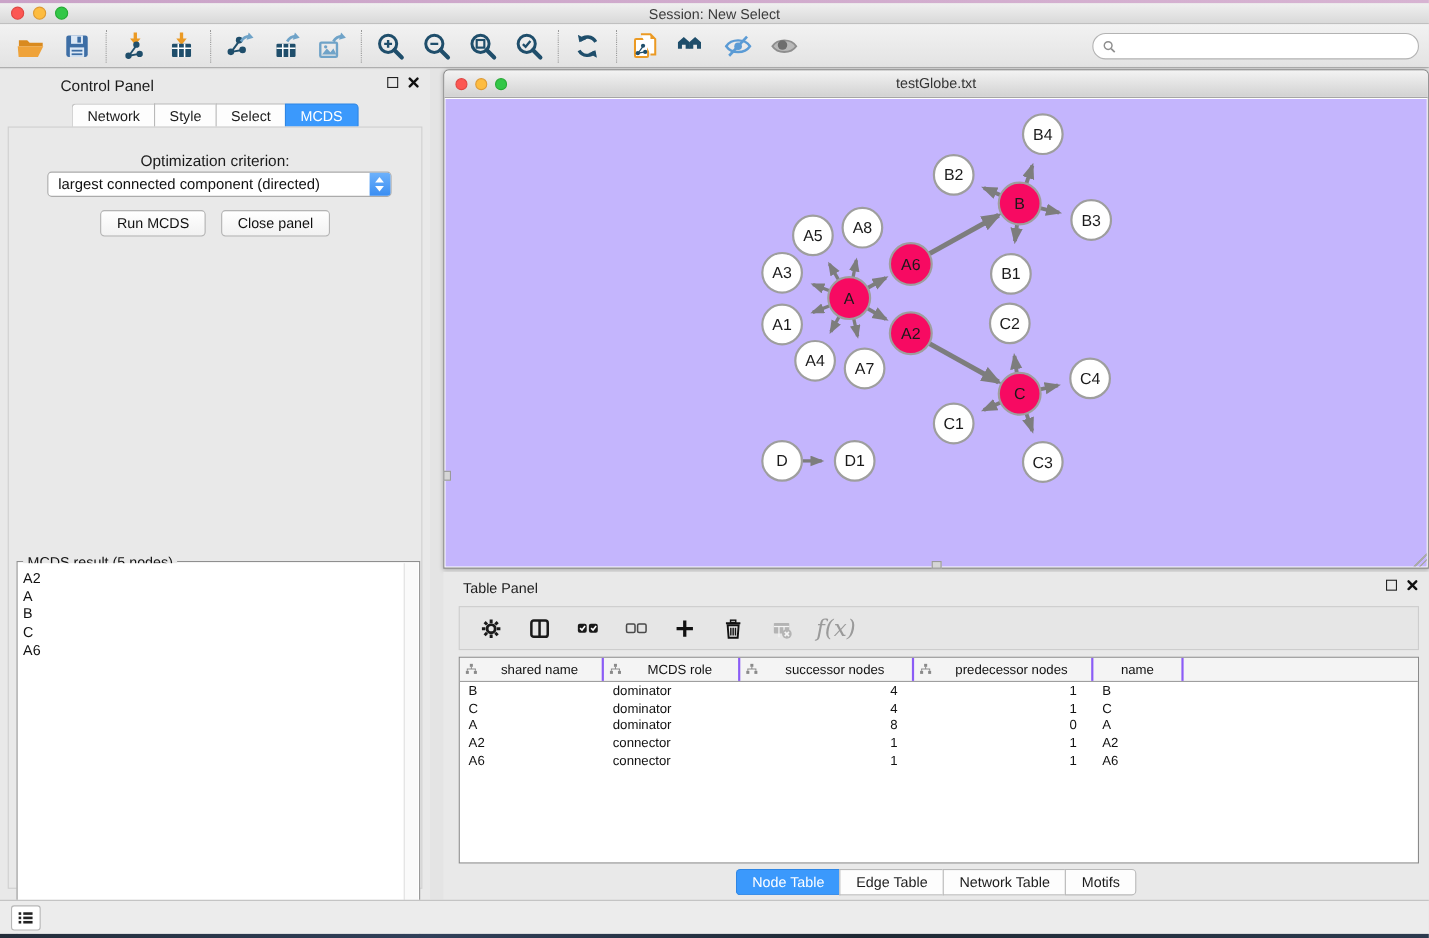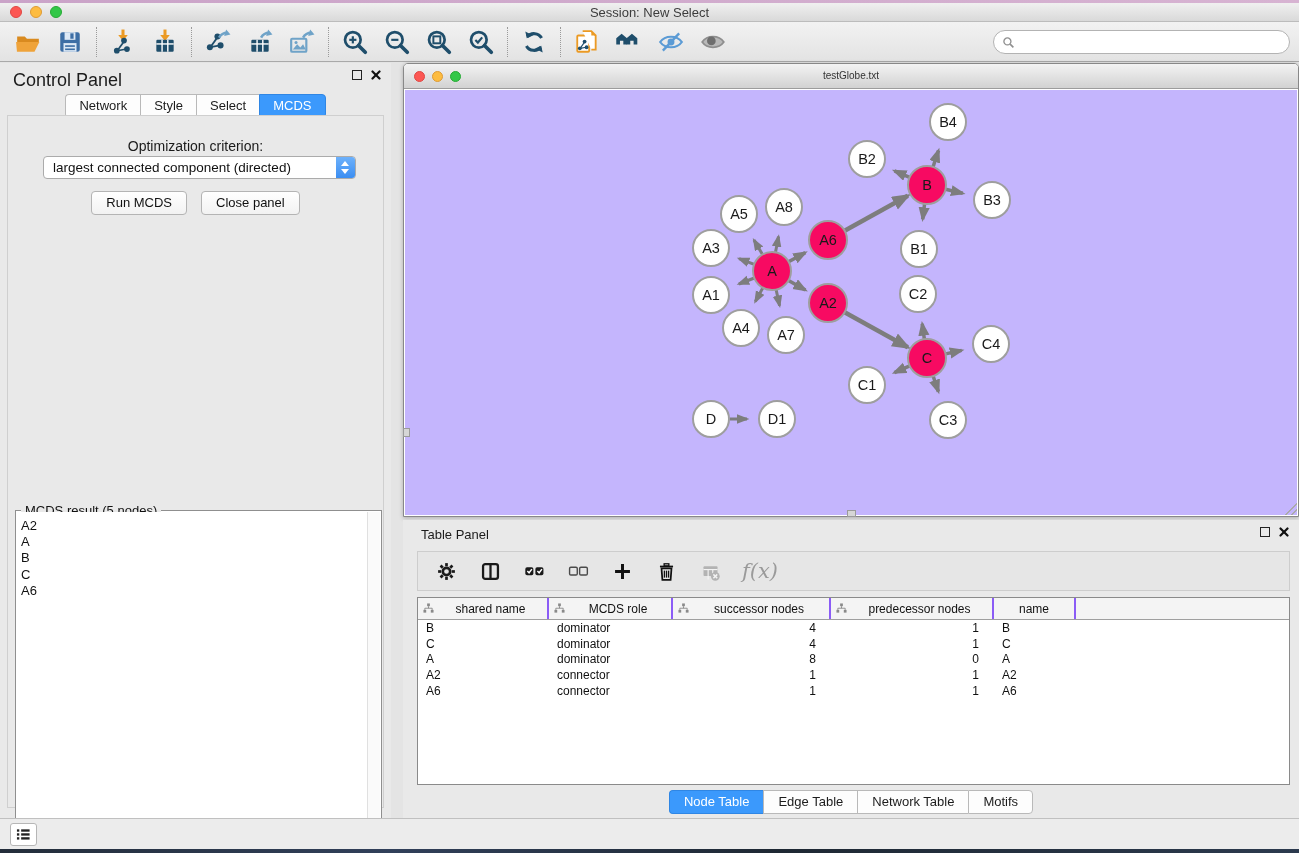--- a/index.html
+++ b/index.html
@@ -27,21 +27,21 @@
   .tb-icon { width:28px; height:28px; display:flex; align-items:center; justify-content:center; cursor:pointer; }
   .tb-icon svg { width:26px; height:26px; }
   .search-wrap { position:absolute; right:9px; top:30px; width:297px; height:24px;
     background:#fff; border:1px solid #b3b3b3; border-radius:12px; display:flex; align-items:center; padding:0 8px; }
   .search-wrap svg { width:13px; height:13px; margin-right:5px; flex:none; }
   .search-wrap input { border:none; outline:none; flex:1; font-size:13px; background:transparent; }
 
   
   .control-panel { position:absolute; left:0; top:63px; width:391px; height:755px; background:#e9e9e9; }
   .panel-head { position:relative; height:26px; }
-  .panel-head .panel-title { font-size:18px; color:#1c1c1c; padding:7px 0 0 13px; }
+  .panel-head .panel-title { font-size:14px; color:#1c1c1c; padding:7px 0 0 13px;margin-left:42px; }
   .panel-btns { position:absolute; right:10px; top:7px; display:flex; gap:9px; align-items:center; }
   .float-btn { width:10px; height:10px; border:1.5px solid #222; background:transparent; }
   .close-btn svg { width:10px; height:10px; display:block; }
 
   .cp-tabs { display:flex; justify-content:center; margin-top:5px; }
   .cp-tab { font-size:13px; color:#1c1c1c; background:#fdfdfd; border:1px solid #b9b9b9;
     border-right:none; padding:3px 13px 4px; cursor:pointer; }
   .cp-tab:first-child { border-radius:4px 0 0 4px; }
   .cp-tab:last-child { border-radius:0 4px 4px 0; border-right:1px solid #b9b9b9; }
   .cp-tab.active { background:#3b99fc; color:#fff; border-color:#2f86e4; }
@@ -68,21 +68,21 @@
   .result-list { position:absolute; inset:1px 14px 1px 1px; background:#fff; padding:6px 0 0 4px; }
   .result-item { font-size:13px; color:#111; line-height:16.2px; }
   .result-scroll { position:absolute; top:1px; right:1px; bottom:1px; width:13px;
     background:#fafafa; border-left:1px solid #e0e0e0; }
 
   
   .net-window { position:absolute; left:403px; top:63px; width:896px; height:454px;
     background:#fff; border:1px solid #888; border-radius:5px 5px 0 0; box-shadow:0 1px 4px rgba(0,0,0,.25); }
   .net-titlebar { position:relative; height:25px; background:linear-gradient(#f3f3f3,#d2d2d2);
     border-bottom:1px solid #9c9c9c; border-radius:4px 4px 0 0; }
-  .net-titlebar .title { text-align:center; font-size:10px; color:#333; line-height:24px; }
+  .net-titlebar .title { text-align:center; font-size:13px; color:#333; line-height:24px; }
   .net-lights { position:absolute; left:10px; top:7px; display:flex; gap:7px; }
   .net-lights .light { width:11px; height:11px; }
   .net-canvas { position:absolute; left:1px; top:26px; right:1px; bottom:1px; background:#c4b5fd; overflow:hidden; }
   .net-canvas svg { position:absolute; left:0; top:0; }
   .grip-br { position:absolute; right:1px; bottom:1px; width:12px; height:12px;
     background:linear-gradient(135deg,transparent 50%,#aaa 50%,#aaa 58%,transparent 58%,transparent 72%,#aaa 72%,#aaa 80%,transparent 80%); }
   .grip-left { position:absolute; left:-1px; top:364px; width:7px; height:9px; background:#d6d6d6; border:1px solid #9a9a9a; }
   .grip-bottom { position:absolute; left:443px; bottom:-1px; width:9px; height:7px; background:#d6d6d6; border:1px solid #9a9a9a; }
 
   

